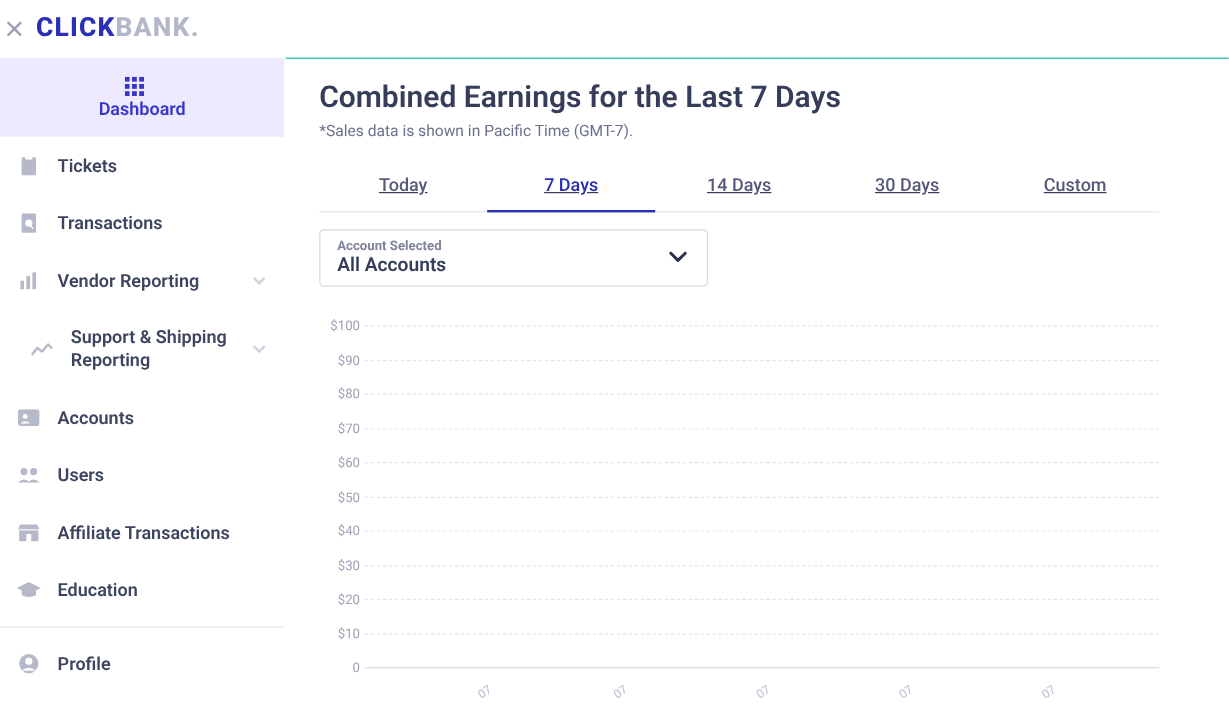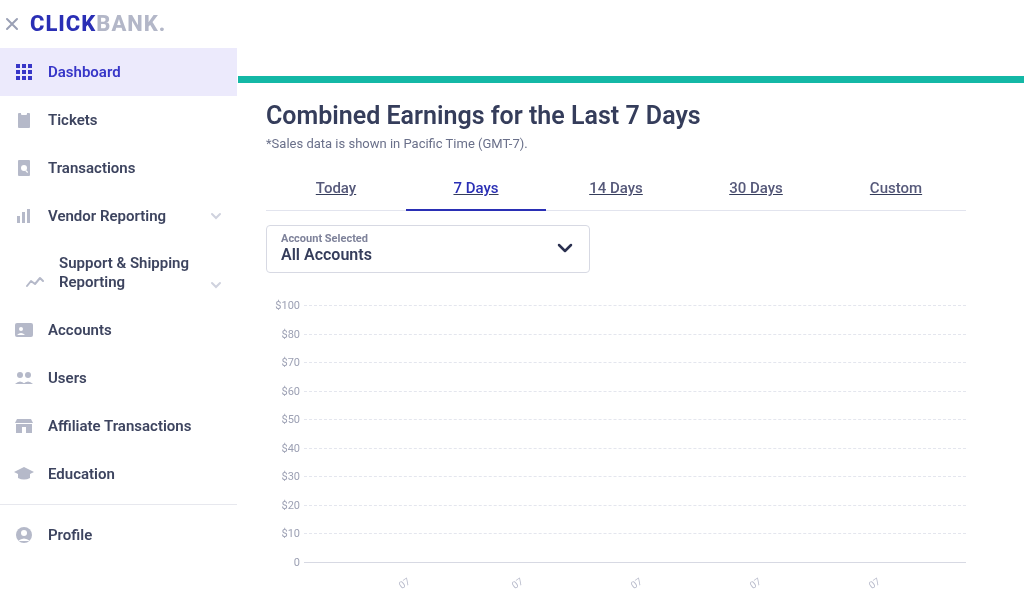--- a/index.html
+++ b/index.html
@@ -58,37 +58,37 @@
   .nav-item .icon {
     width:20px;height:20px;
     margin-right:14px;
     display:flex;align-items:center;justify-content:center;
     color:#b5b9c9;
     flex-shrink:0;
   }
   .nav-item.active {
     background:#eceafc;
     color:#3736c8;
+    flex-direction:column;
   }
   .nav-item.active .icon { color:#3736c8; }
   .nav-item .chev {
     margin-left:auto;
     color:#cfd2de;
   }
   .nav-divider {
     height:1px; background:#e7e8ee; margin: 6px 0;
   }
-  .nav-item.multiline { align-items:flex-end;padding-left:25px; }
+  .nav-item.multiline { align-items:center;padding-left:25px; }
   .nav-item.multiline .label { line-height:1.25; }
   .main {
     flex:1;
     overflow-y:auto;
     padding: 18px 58px 0 28px;
-    border-top: 7px solid #14b8a6;
-    margin-top: 28px;
+    border-top: 1px solid #14b8a6;
   }
   .page-title {
     font-size: 25px;
     font-weight: 600;
     color:#353d5b;
     margin-bottom: 6px;
   }
   .page-subtitle {
     font-size:13px;
     color:#6a708a;
@@ -354,20 +354,23 @@
           </svg>
       </span>
     </div>
 
     <div class="chart" id="chart">
 
     <div class="chart-row">
           <div class="ylabel">$100</div>
         </div>
         <div class="chart-row">
+          <div class="ylabel">$90</div>
+        </div>
+        <div class="chart-row">
           <div class="ylabel">$80</div>
         </div>
         <div class="chart-row">
           <div class="ylabel">$70</div>
         </div>
         <div class="chart-row">
           <div class="ylabel">$60</div>
         </div>
         <div class="chart-row">
           <div class="ylabel">$50</div>

